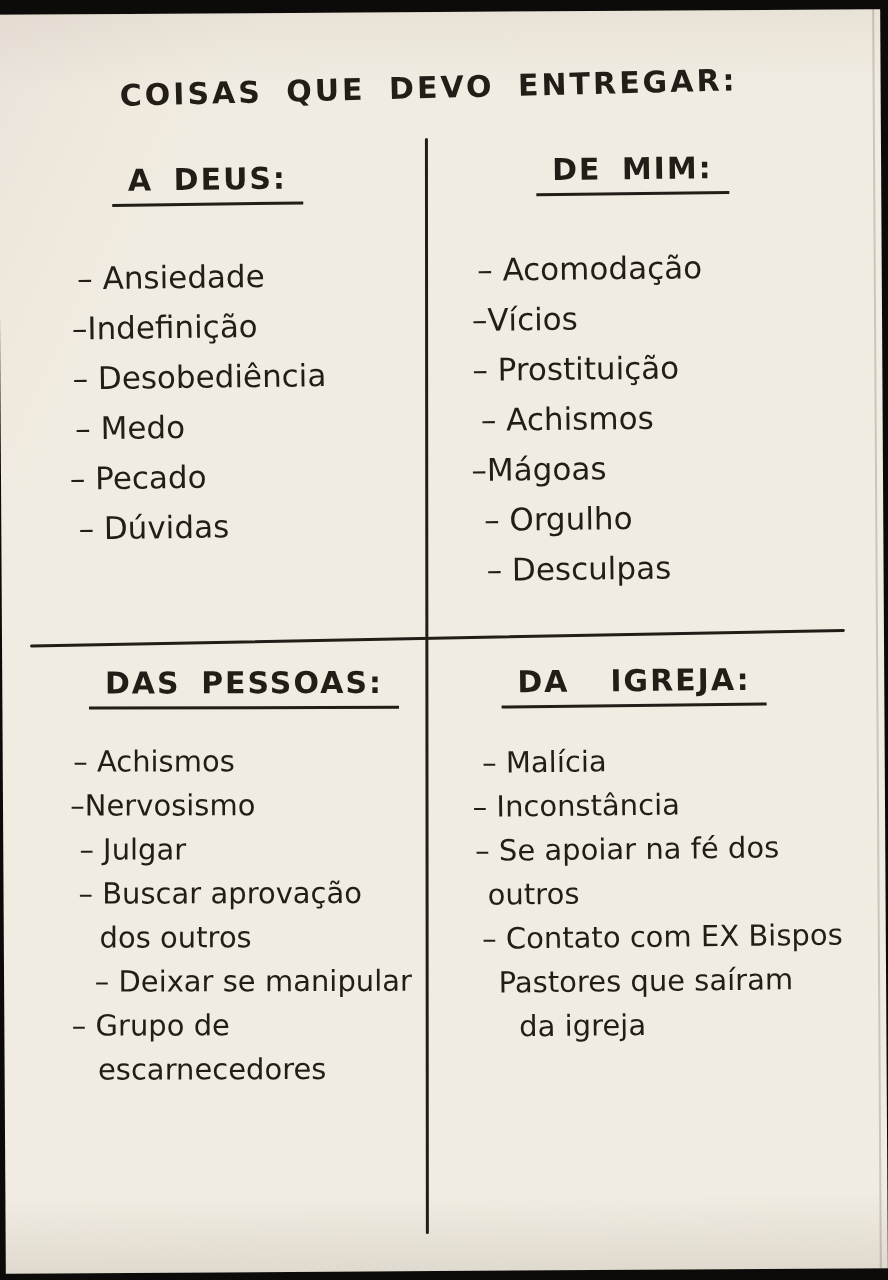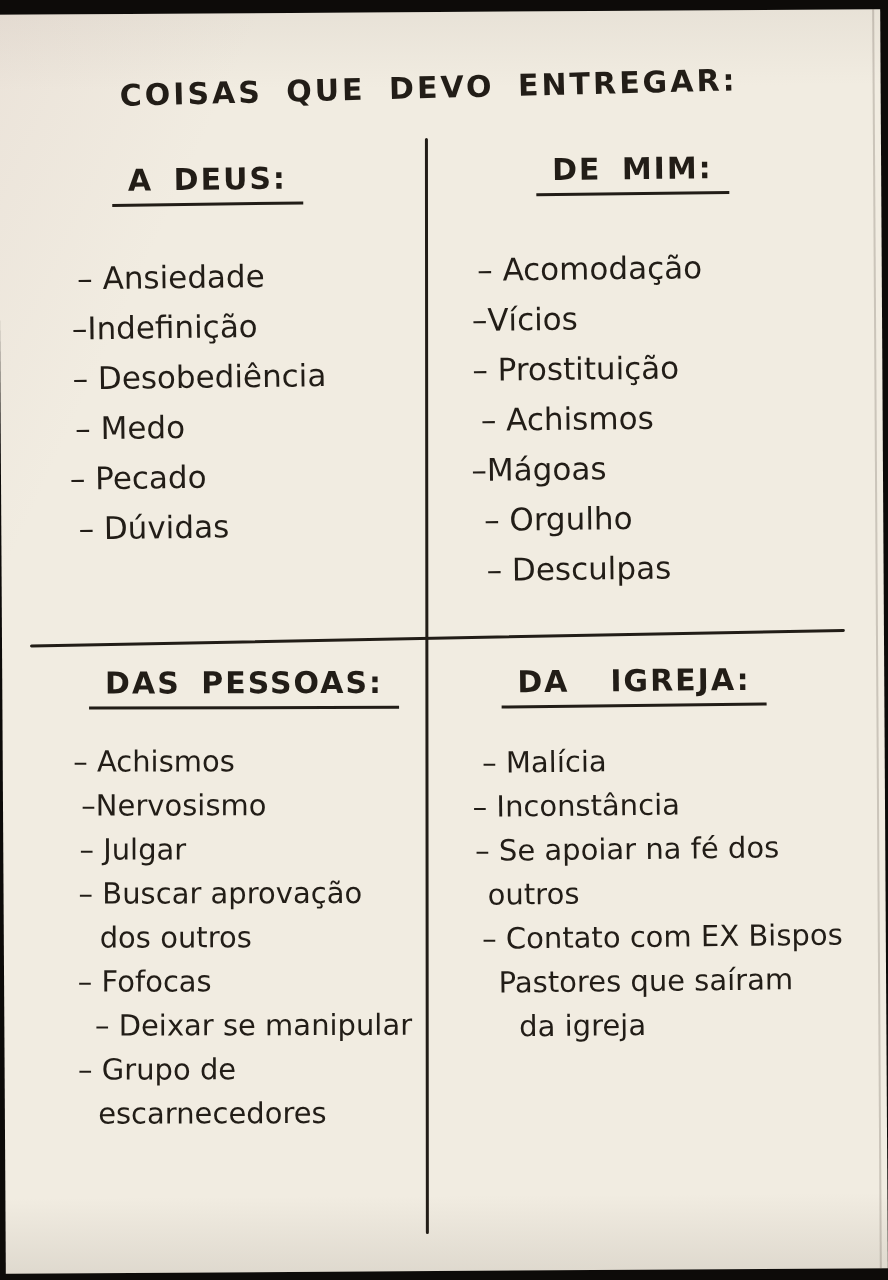--- a/index.html
+++ b/index.html
@@ -102,27 +102,26 @@
         <div class="line" style="margin-left:10px">–Mágoas</div>
         <div class="line" style="margin-left:22px">– Orgulho</div>
         <div class="line" style="margin-left:24px">– Desculpas</div>
       </div>
     </section>
 
     <section class="quad q-bot" id="q3">
       <h2 class="qh" style="margin-left:26px">DAS PESSOAS:</h2>
       <div class="lines">
         <div class="line" style="margin-left:10px">– Achismos</div>
-        <div class="line" style="margin-left:18px">–Nervosismo</div>
+        <div class="line" style="margin-left:7px">–Nervosismo</div>
         <div class="line" style="margin-left:16px">– Julgar</div>
         <div class="line" style="margin-left:15px">– Buscar aprovação</div>
         <div class="line" style="margin-left:36px">dos outros</div>
-        <div class="line" style="margin-left:14px">– Fofocas</div>
         <div class="line" style="margin-left:31px">– Deixar se manipular</div>
-        <div class="line" style="margin-left:14px">– Grupo de</div>
+        <div class="line" style="margin-left:8px">– Grupo de</div>
         <div class="line" style="margin-left:34px">escarnecedores</div>
       </div>
     </section>
 
     <section class="quad q-bot" id="q4">
       <h2 class="qh" style="margin-left:40px">DA  IGREJA:</h2>
       <div class="lines">
         <div class="line" style="margin-left:20px">– Malícia</div>
         <div class="line" style="margin-left:10px">– Inconstância</div>
         <div class="line" style="margin-left:12px">– Se apoiar na fé dos</div>

